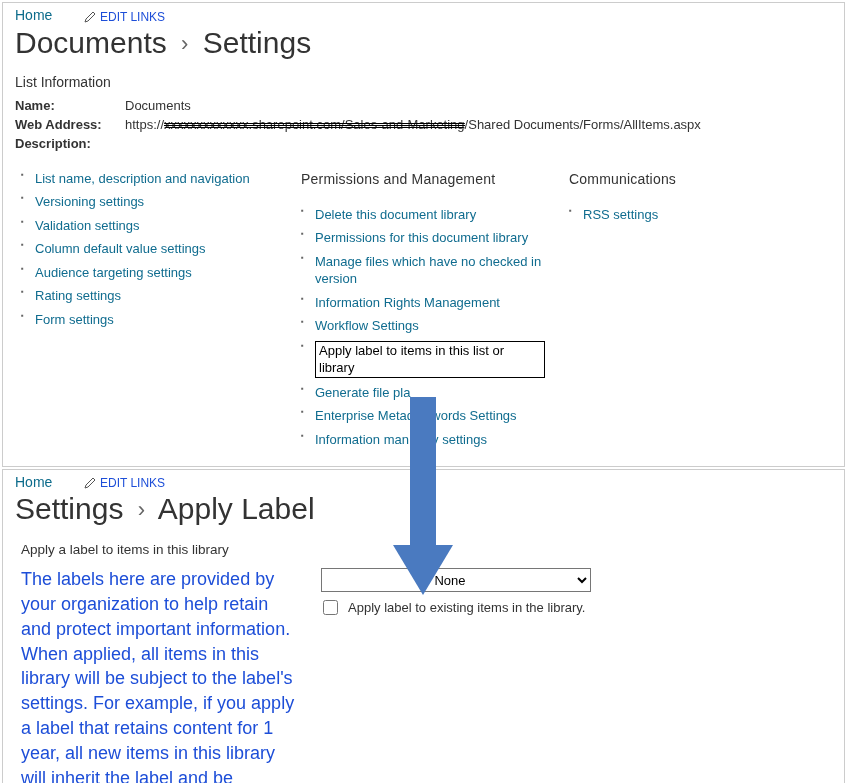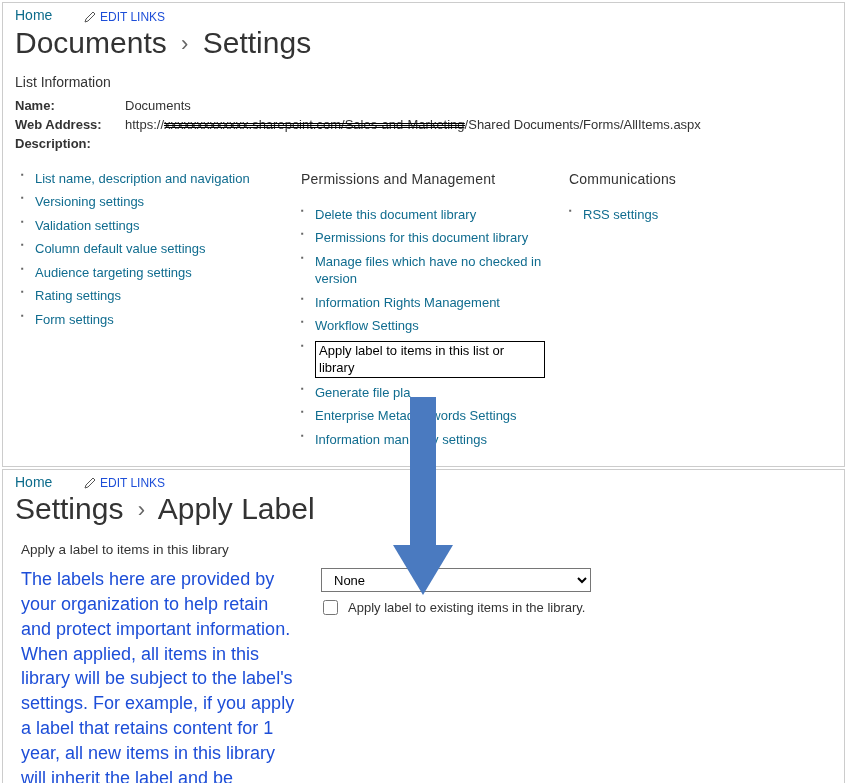--- a/index.html
+++ b/index.html
@@ -28,21 +28,21 @@
   ul.links { list-style: none; margin: 0; padding: 0 0 0 4px; }
   ul.links li { padding: 3px 0 3px 14px; position: relative; line-height: 1.35; }
   ul.links li::before { content: "▪"; position: absolute; left: 0; top: 3px; font-size: 8px; color: #666; }
   ul.links a { color: #106c8f; text-decoration: none; }
   .boxed { border: 1.2px solid #000; padding: 0 3px; display: inline-block; }
   .desc-block { padding: 6px 18px 16px 18px; display: flex; }
   .desc-left { width: 300px; padding-right: 22px; }
   .desc-left .dh { font-size: 13.5px; color: #333; margin-bottom: 10px; }
   .desc-left .dt { font-size: 18px; color: #1d4ed8; line-height: 1.38; }
   .desc-right { flex: 1; padding-top: 26px; }
-  .sel { width: 270px; height: 24px; border: 1px solid #767676; font-size: 13px; padding-left: 8px; background:#fff; }
+  .sel { width: 270px; height: 24px; border: 1px solid #767676; font-size: 13px; padding-left: 0; background:#fff;text-align:center; }
   .chk-row { margin-top: 8px; display: flex; align-items: center; }
   .chk-row input { width: 15px; height: 15px; margin: 0 10px 0 2px; }
   .btn-row { text-align: right; padding: 0 14px 12px 0; }
   .btn { border: 1px solid #ababab; background: #fdfdfd; font-size: 10px; padding: 4px 14px; margin-left: 8px; cursor: pointer; }
   .stack { position: relative; }
   .arrow-svg { position:absolute; left:388px; top:395px; width:70px; height:200px; }
 </style>
 </head>
 <body>
 

